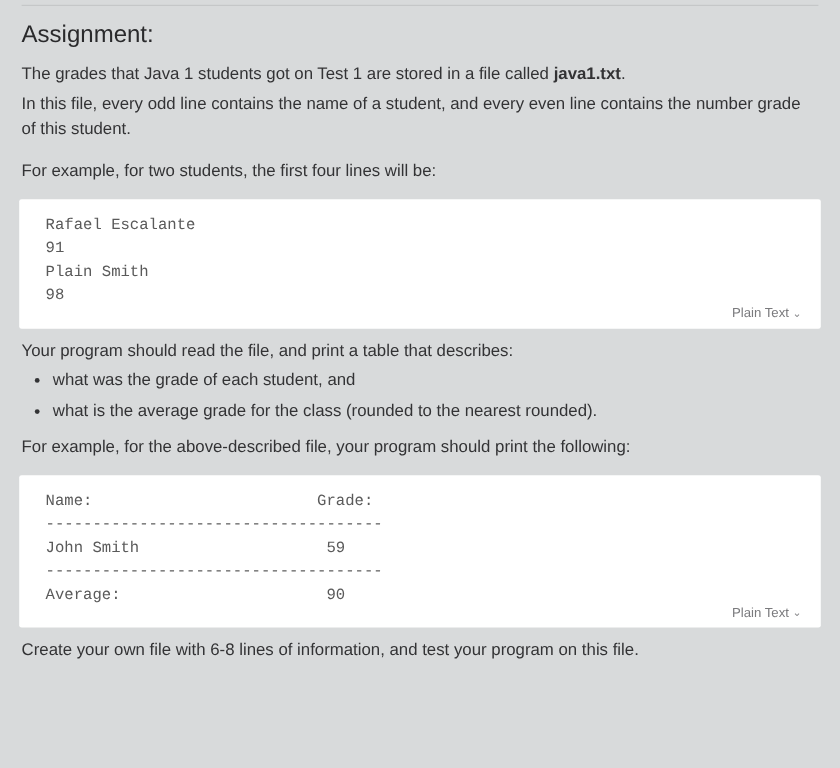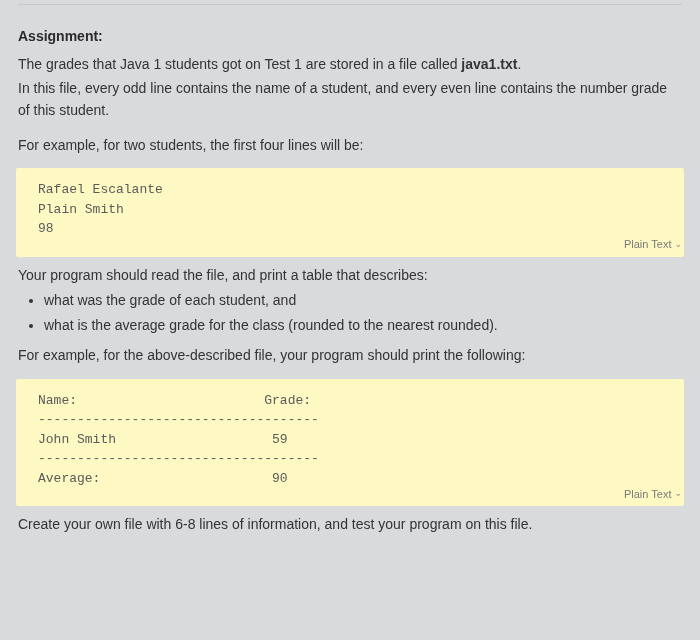--- a/index.html
+++ b/index.html
@@ -12,46 +12,46 @@
       height: 640px;
       background: #d8dadb;
       font-family: "Segoe UI", Arial, sans-serif;
       color: #333335;
       padding: 10px 18px;
       font-size: 14px;
       line-height: 1.55;
       overflow: hidden;
     }
     .title {
-      font-weight: 700;
-      font-size: 14px;
+      font-weight: 400;
+      font-size: 20px;
       color: #2a2a2c;
       margin-bottom: 6px;
-      margin-top: 16px;
+      margin-top: 4px;
     }
     .para {
       margin-bottom: 3px;
     }
     .spacer {
       height: 10px;
     }
     .codeblock {
-      background: #fef9c3;
+      background: #ffffff;
       position: relative;
       padding: 12px 22px 18px 22px;
       margin: 12px -2px 8px -2px;
       border-radius: 2px;
       font-family: Consolas, "Courier New", monospace;
       font-size: 13px;
       color: #5a5a5a;
       line-height: 1.5;
     }
     .langtag {
       position: absolute;
-      right: 2px;
+      right: 16px;
       bottom: 4px;
       font-family: "Segoe UI", Arial, sans-serif;
       font-size: 11px;
       color: #7a7a7d;
       cursor: pointer;
       display: flex;
       align-items: center;
       gap: 3px;
     }
     .chev {
@@ -83,20 +83,21 @@
 
 <p class="para">
   <span>The grades that Java 1 students got on Test 1 are stored in a file called </span><b>java1.txt</b><span>.</span>
 </p>
 <p class="para">In this file, every odd line contains the name of a student, and every even line contains the number grade of this student.</p>
 <div class="spacer"></div>
 <p class="para">For example, for two students, the first four lines will be:</p>
 
 <div class="codeblock">
   <div class="codeline">Rafael Escalante</div>
+  <div class="codeline">91</div>
   <div class="codeline">Plain Smith</div>
   <div class="codeline">98</div>
   <div class="langtag">
     <span>Plain Text</span>
     <span class="chev">⌄</span>
   </div>
 </div>
 
 <p class="para">Your program should read the file, and print a table that describes:</p>
 <ul class="bullets">

